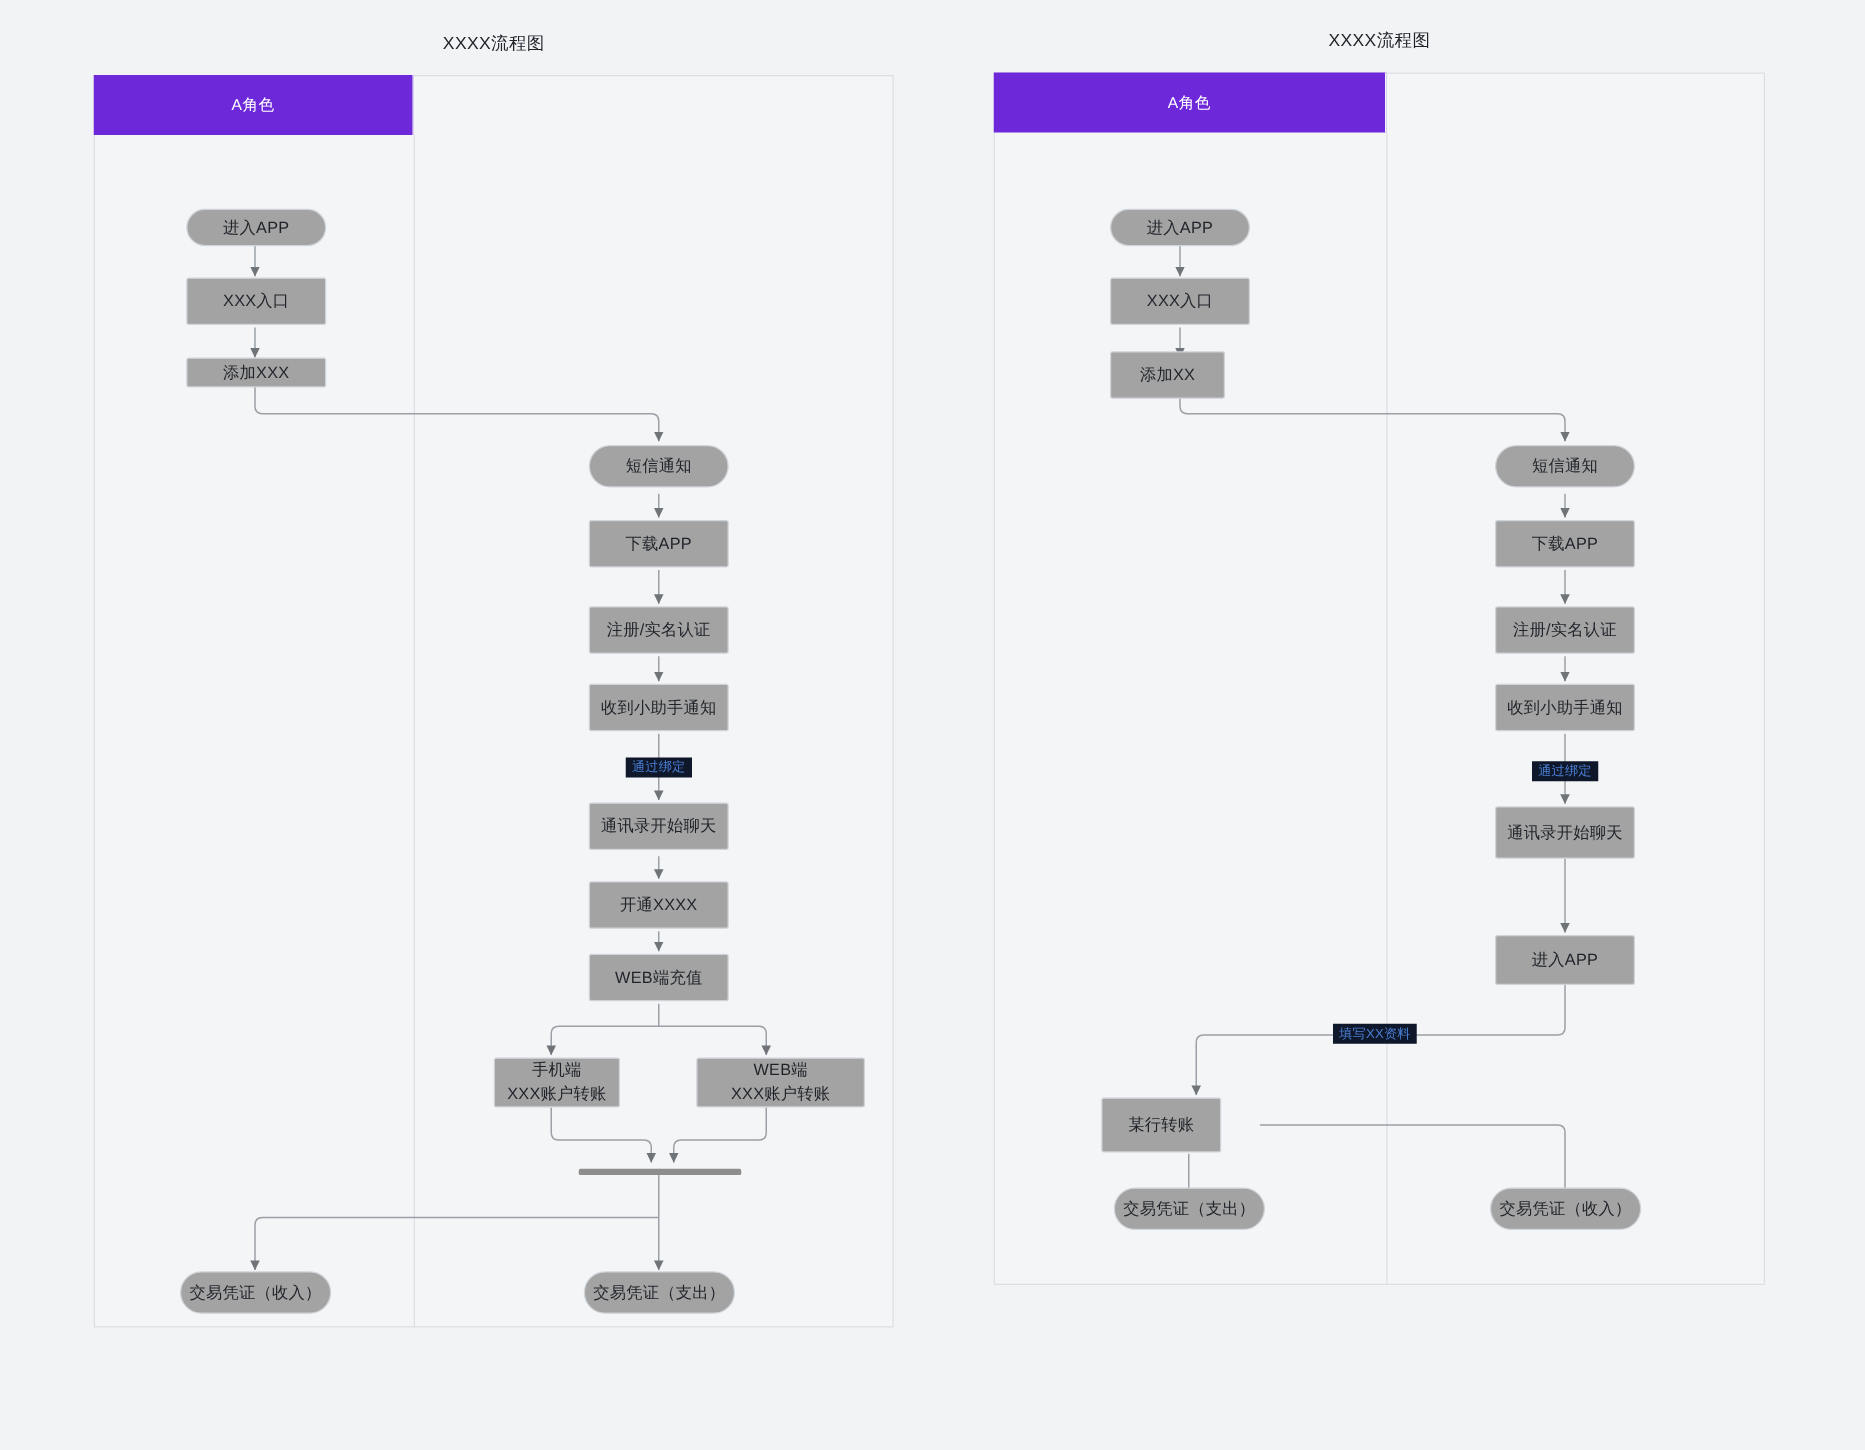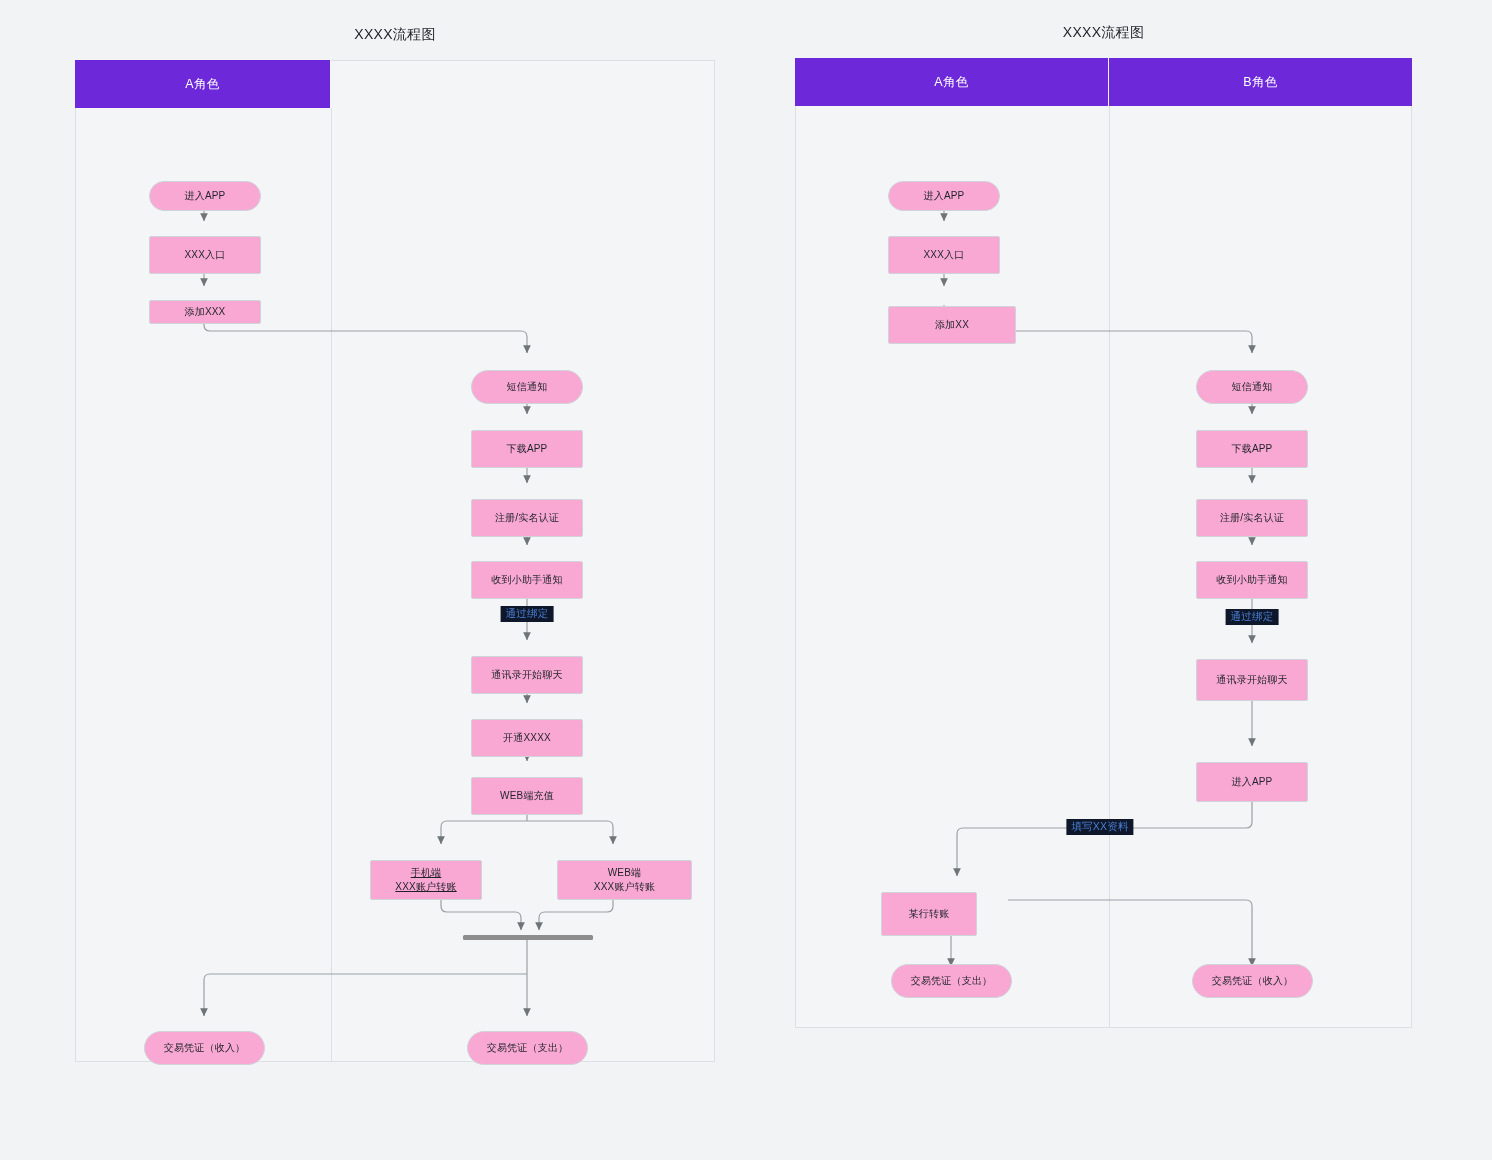--- a/index.html
+++ b/index.html
@@ -61,32 +61,31 @@
   .lane-divider {
     position: absolute;
     width: 1px;
     background: #dcdfe3;
   }
 
   
   .node {
     position: absolute;
     box-sizing: border-box;
-    background: #f9a8d4;
+    background: #a3a3a3;
     border: 1px solid #cfd4d9;
     color: #1f2329;
-    font-size: 10px;
+    font-size: 13px;
     display: flex;
     flex-direction: column;
     align-items: center;
     justify-content: center;
     text-align: center;
     line-height: 1.45;
     letter-spacing: .2px;
-    margin-top: 14px;
   }
   .node.pill { border-radius: 999px; }
   .node.rect { border-radius: 2px; }
   .node .l2 { display: block; }
 
   
   .wires {
     position: absolute;
     left: 0;
     top: 0;
@@ -195,21 +194,21 @@
     <div class="node rect" style="left:396px; top:616px; width:112px; height:38px;">
       <span>通讯录开始聊天</span>
     </div>
     <div class="node rect" style="left:396px; top:679px; width:112px; height:38px;">
       <span>开通XXXX</span>
     </div>
     <div class="node rect" style="left:396px; top:737px; width:112px; height:38px;">
       <span>WEB端充值</span>
     </div>
 
-    <div class="node rect" style="left:295px; top:820px; width:112px; height:40px;text-decoration:underline;">
+    <div class="node rect" style="left:320px; top:820px; width:101px; height:40px;">
       <span>手机端</span>
       <span class="l2">XXX账户转账</span>
     </div>
     <div class="node rect" style="left:482px; top:820px; width:135px; height:40px;">
       <span>WEB端</span>
       <span class="l2">XXX账户转账</span>
     </div>
 
     <div class="node pill" style="left:69px; top:991px; width:121px; height:34px;">
       <span>交易凭证（收入）</span>
@@ -220,23 +219,20 @@
   </div>
 
   <div class="chart" style="left:795px; top:24px; width:617px; height:1006px;">
 
     <div class="chart-title">XXXX流程图</div>
 
     <div class="chart-frame" style="left:0px; top:34px; width:617px; height:970px;"></div>
 
     <div class="lane-header split" style="left:0px; top:34px; width:314px;">
       <span>A角色</span>
-    </div>
-    <div class="lane-header" style="left:314px; top:34px; width:303px;">
-      <span>B角色</span>
     </div>
 
     <div class="lane-divider" style="left:314px; top:82px; height:922px;"></div>
 
     <svg class="wires" width="617" height="1006" viewBox="0 0 617 1006">
       <defs>
         <marker id="arrR" markerWidth="9" markerHeight="9" refX="6.4" refY="3.2" orient="auto" markerUnits="strokeWidth">
           <path d="M0,0 L6.6,3.2 L0,6.4 z" fill="#6f7478"></path>
         </marker>
       </defs>
@@ -260,21 +256,21 @@
 
       <path class="wire" d="M213,876 L451,876 Q457,876 457,882 L457,942" marker-end="url(#arrR)"></path>
     </svg>
 
     <div class="node pill" style="left:93px; top:143px; width:112px; height:30px;">
       <span>进入APP</span>
     </div>
     <div class="node rect" style="left:93px; top:198px; width:112px; height:38px;">
       <span>XXX入口</span>
     </div>
-    <div class="node rect" style="left:93px; top:268px; width:128px; height:38px;">
+    <div class="node rect" style="left:93px; top:257px; width:92px; height:38px;">
       <span>添加XX</span>
     </div>
 
     <div class="node pill" style="left:401px; top:332px; width:112px; height:34px;">
       <span>短信通知</span>
     </div>
     <div class="node rect" style="left:401px; top:392px; width:112px; height:38px;">
       <span>下载APP</span>
     </div>
     <div class="node rect" style="left:401px; top:461px; width:112px; height:38px;">

